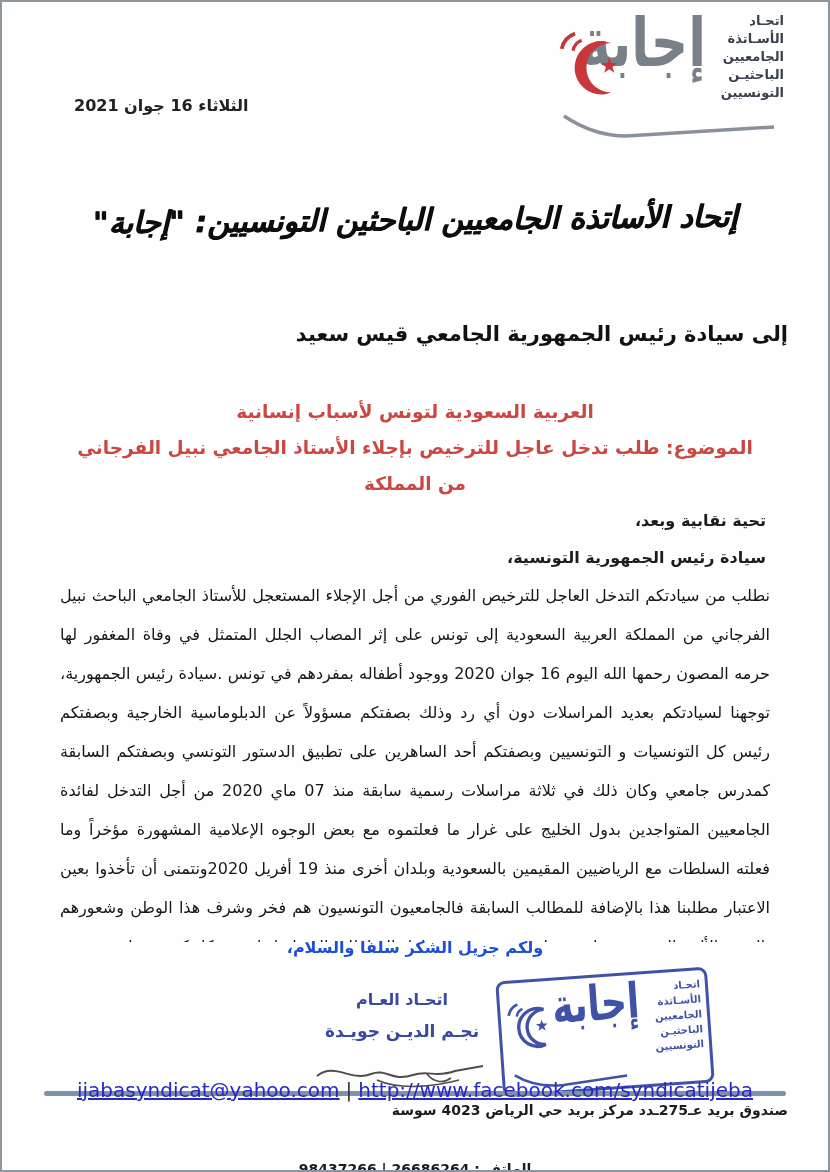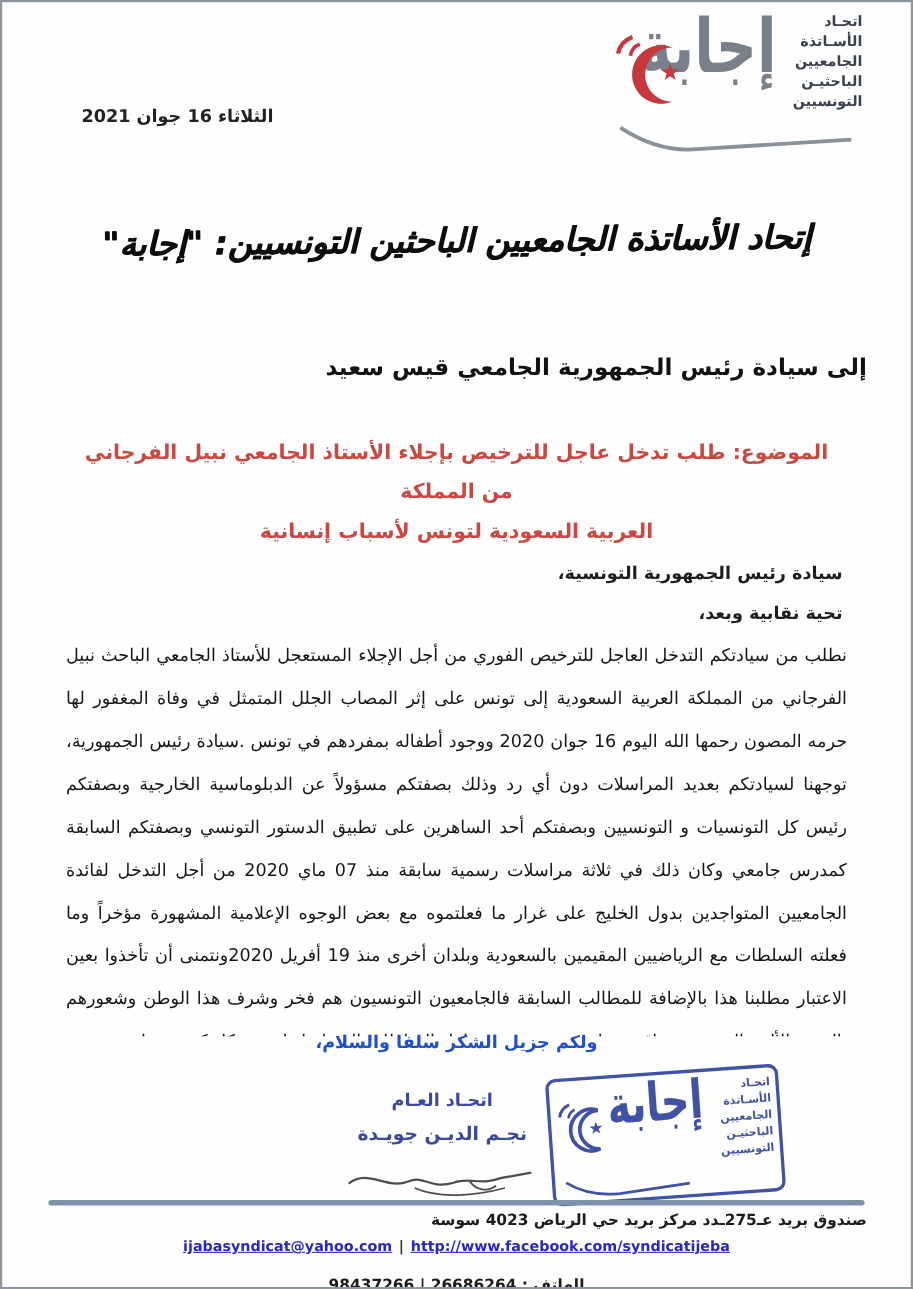--- a/index.html
+++ b/index.html
@@ -51,22 +51,22 @@
                 transform:scaleY(1.35); transform-origin:top left; white-space:nowrap;}
   .stamp-org{position:absolute; right:5px; top:6px; text-align:right; font-size:10px; font-weight:bold;
              line-height:15px; letter-spacing:.4px;}
   .stamp-swoosh{position:absolute; left:6px; bottom:2px; width:120px; height:20px;}
 
   
   .footer-rule{position:absolute; top:1089px; left:42px; right:42px; height:5px;
                background:#7e93ab; border-radius:3px;}
   .footer-address{position:absolute; top:1100px; left:40px; right:40px; text-align:right;
                   font-size:14px; font-weight:bold; color:#1c1c1c;}
-  .footer-links{position:absolute; top:1124px; left:40px; right:40px; text-align:center;
-                direction:ltr; font-size:13px; font-weight:bold;}
+  .footer-links{position:absolute; top:1076px; left:40px; right:40px; text-align:center;
+                direction:ltr; font-size:20px; font-weight:normal;}
   .footer-links a{color:#2727c8; text-decoration:underline;}
   .footer-links .sep{color:#333; margin:0 6px;}
   .footer-phone{position:absolute; top:1148px; left:40px; right:40px; text-align:center;
                 font-size:14px; font-weight:bold; color:#1c1c1c;margin-top:11px;}
 </style>
 </head>
 <body>
 
 <div class="page">
 
@@ -90,27 +90,27 @@
     <svg class="logo-swoosh" viewBox="0 0 222 28" preserveAspectRatio="none">
       <path d="M 6 4 Q 36 24 68 24 L 216 15" stroke="#8b919b" stroke-width="3.5" fill="none"></path>
     </svg>
   </div>
 
   <div class="title">إتحاد الأساتذة الجامعيين الباحثين التونسيين: "إجابة"</div>
 
   <div class="addressee">إلى سيادة رئيس الجمهورية الجامعي قيس سعيد</div>
 
   <div class="subject">
+    <div>العربية السعودية لتونس لأسباب إنسانية</div>
     <div>الموضوع: طلب تدخل عاجل للترخيص بإجلاء الأستاذ الجامعي نبيل الفرجاني من المملكة</div>
-    <div>العربية السعودية لتونس لأسباب إنسانية</div>
   </div>
 
   <div class="salutation">
+    <div>تحية نقابية وبعد،</div>
     <div>سيادة رئيس الجمهورية التونسية،</div>
-    <div>تحية نقابية وبعد،</div>
   </div>
 
   <div class="body-text">نطلب من سيادتكم التدخل العاجل للترخيص الفوري من أجل الإجلاء المستعجل للأستاذ الجامعي الباحث نبيل الفرجاني من المملكة العربية السعودية إلى تونس على إثر المصاب الجلل المتمثل في وفاة المغفور لها حرمه المصون رحمها الله اليوم 16 جوان 2020 ووجود أطفاله بمفردهم في تونس .سيادة رئيس الجمهورية، توجهنا لسيادتكم بعديد المراسلات دون أي رد وذلك بصفتكم مسؤولاً عن الدبلوماسية الخارجية وبصفتكم رئيس كل التونسيات و التونسيين وبصفتكم أحد الساهرين على تطبيق الدستور التونسي وبصفتكم السابقة كمدرس جامعي وكان ذلك في ثلاثة مراسلات رسمية سابقة منذ 07 ماي 2020 من أجل التدخل لفائدة الجامعيين المتواجدين بدول الخليج على غرار ما فعلتموه مع بعض الوجوه الإعلامية المشهورة مؤخراً وما فعلته السلطات مع الرياضيين المقيمين بالسعودية وبلدان أخرى منذ 19 أفريل 2020ونتمنى أن تأخذوا بعين الاعتبار مطلبنا هذا بالإضافة للمطالب السابقة فالجامعيون التونسيون هم فخر وشرف هذا الوطن وشعورهم بالغبن والألم والتهميش يتفاقم يوما بعد يوم بسبب تجاهل السلطات المتواصل لهم بشكل كبير ومقلق.</div>
 
   <div class="closing">ولكم جزيل الشكر سلفا والسلام،</div>
 
   <div class="sig-block">
     <div class="sig-role">اتحـاد العـام</div>
     <div class="sig-name">نجـم الديـن جويـدة</div>
   </div>

